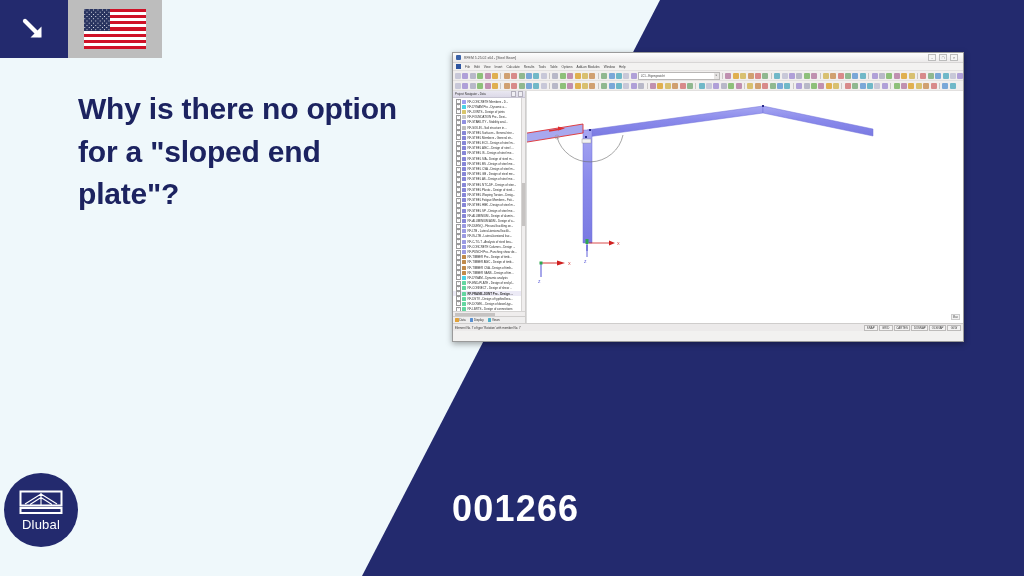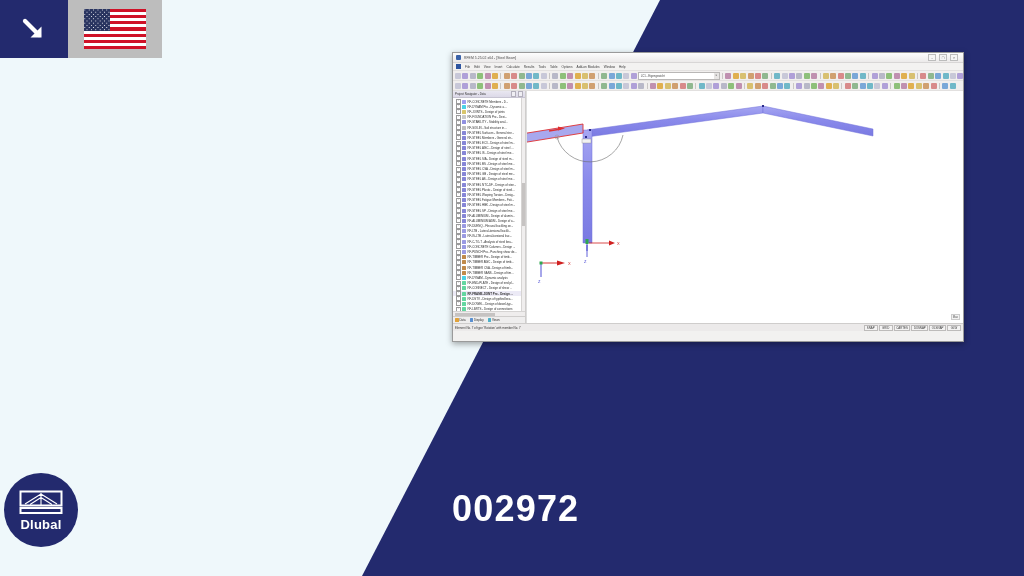--- a/index.html
+++ b/index.html
@@ -41,21 +41,21 @@
     letter-spacing:-0.2px;
   }
 
   
   .logo{
     position:absolute;left:4px;top:473px;width:74px;height:74px;border-radius:50%;
     background:#232a6e;display:flex;flex-direction:column;align-items:center;justify-content:center;gap:2px;
   }
   .logo-mark{width:44px;height:26px;position:relative;}
   .logo-mark svg{display:block;}
-  .logo-text{color:#ffffff;font-size:13px;font-weight:bold;letter-spacing:0.2px;line-height:1;}
+  .logo-text{color:#ffffff;font-size:13px;font-weight:normal;letter-spacing:0.2px;line-height:1;}
 
   
   .faq-row{position:absolute;left:452px;top:491px;display:flex;align-items:center;gap:16px;}
   .faq-badge{background:#4fb3dc;color:#ffffff;font-size:34px;font-weight:bold;
              padding:5px 15px 7px 15px;line-height:1;letter-spacing:0.5px;}
   .faq-number{color:#ffffff;font-size:36px;font-weight:bold;letter-spacing:1.2px;line-height:1;}
 
   
   .app-window{
     position:absolute;left:452px;top:52px;width:510px;height:288px;
@@ -134,34 +134,35 @@
     </div>
     <div class="flag-box">
       <div class="flag">
         <div class="stripes"></div>
         <div class="canton"></div>
         <div class="stars"></div>
       </div>
     </div>
   </div>
 
+  <div class="headline">Why is there no option for a "sloped end plate"?</div>
 
   <div class="logo">
     <div class="logo-mark">
       <svg width="44" height="26" viewBox="0 0 44 26" aria-hidden="true">
         <rect x="1.5" y="1.5" width="41" height="14" fill="none" stroke="#ffffff" stroke-width="2"></rect>
         <path d="M22 3 L22 15 M22 4 L6 14 M22 4 L38 14 M22 7.5 L11 14.5 M22 7.5 L33 14.5" stroke="#ffffff" stroke-width="1.1" fill="none"></path>
         <rect x="1.5" y="18" width="41" height="5" fill="none" stroke="#ffffff" stroke-width="2"></rect>
       </svg>
     </div>
     <div class="logo-text">Dlubal</div>
   </div>
 
   <div class="faq-row">
-    <div class="faq-number">002972</div>
+    <div class="faq-number">001266</div>
   </div>
 
   <div class="app-window">
 
     <div class="titlebar">
       <div class="tb-icon"></div>
       <div class="tb-title">RFEM 5.25.02 x64 - [Steel Beam]</div>
       <div class="tb-btns">
         <div class="tb-btn">–</div>
         <div class="tb-btn">❐</div>

